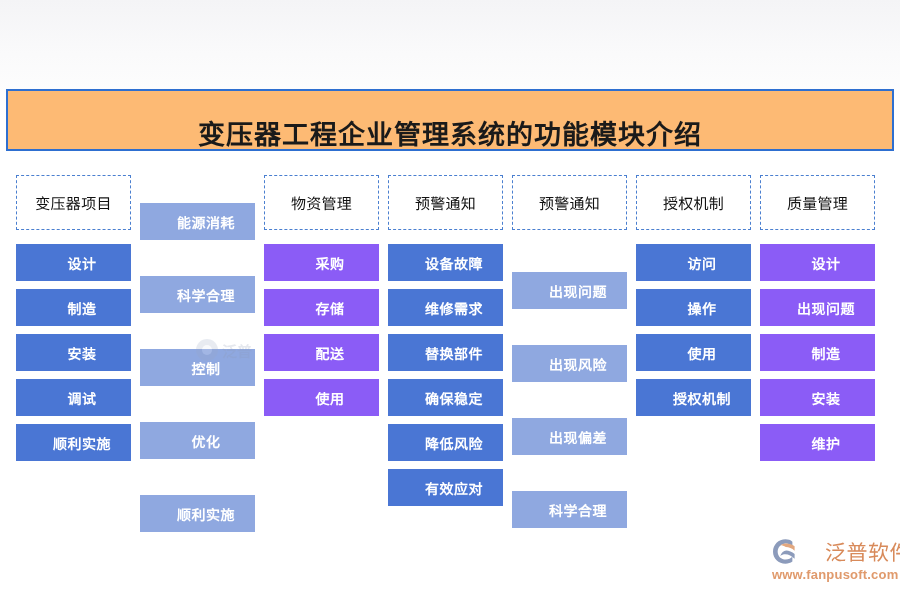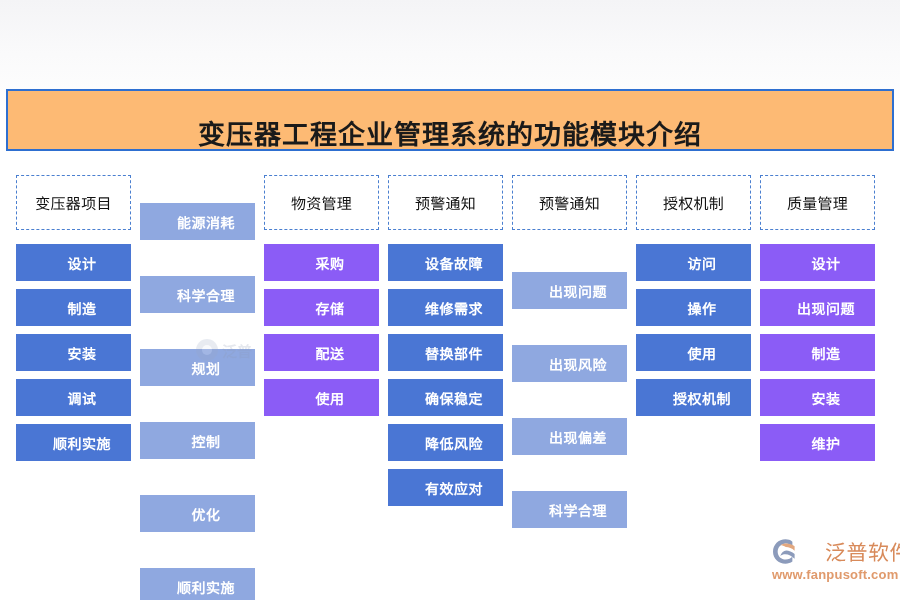--- a/index.html
+++ b/index.html
@@ -212,21 +212,20 @@
           <div class="cell tone-medium">制造</div>
           <div class="cell tone-medium">安装</div>
           <div class="cell tone-medium">调试</div>
           <div class="cell tone-medium">顺利实施</div>
         </div>
       </div>
       <div class="column">
         <div class="cells">
           <div class="cell tone-light">能源消耗</div>
           <div class="cell tone-light">科学合理</div>
-          <div class="cell tone-light">规划</div>
           <div class="cell tone-light">控制</div>
           <div class="cell tone-light">优化</div>
           <div class="cell tone-light">顺利实施</div>
         </div>
       </div>
       <div class="column">
         <div class="col-header">
           <span class="col-header-label">物资管理</span>
         </div>
         <div class="cells">

